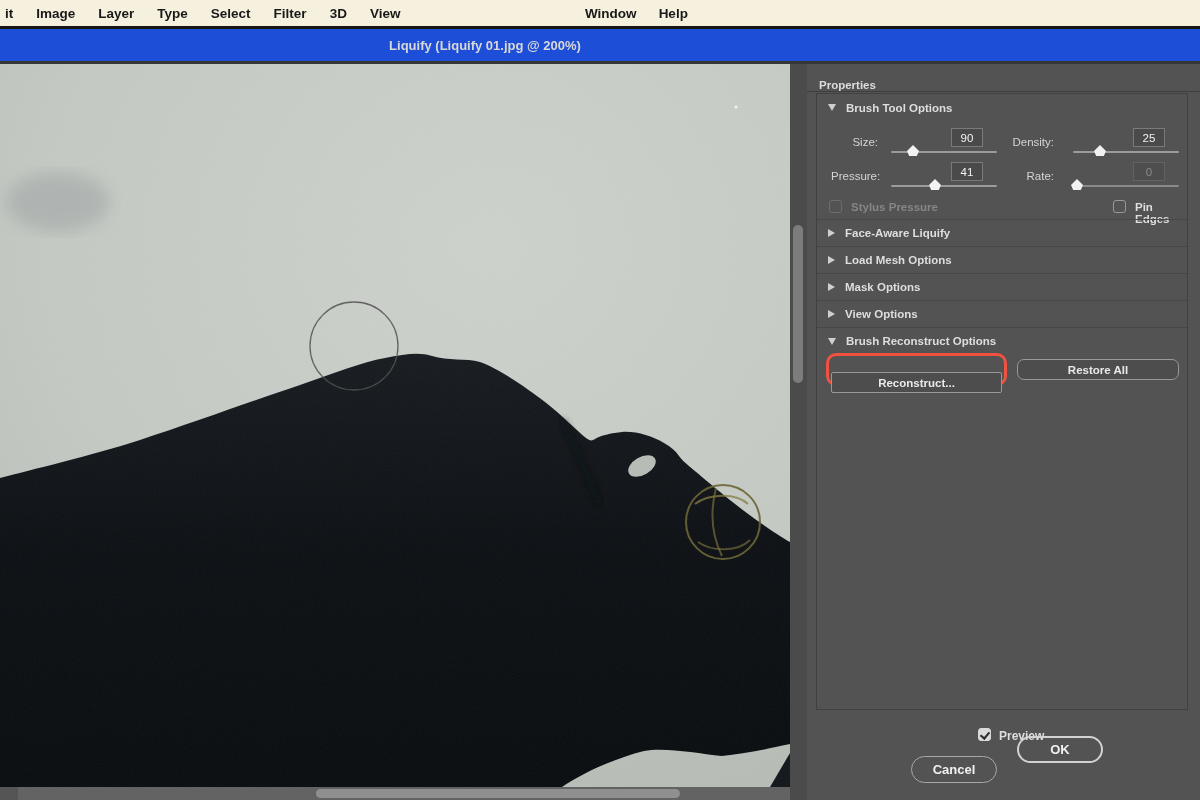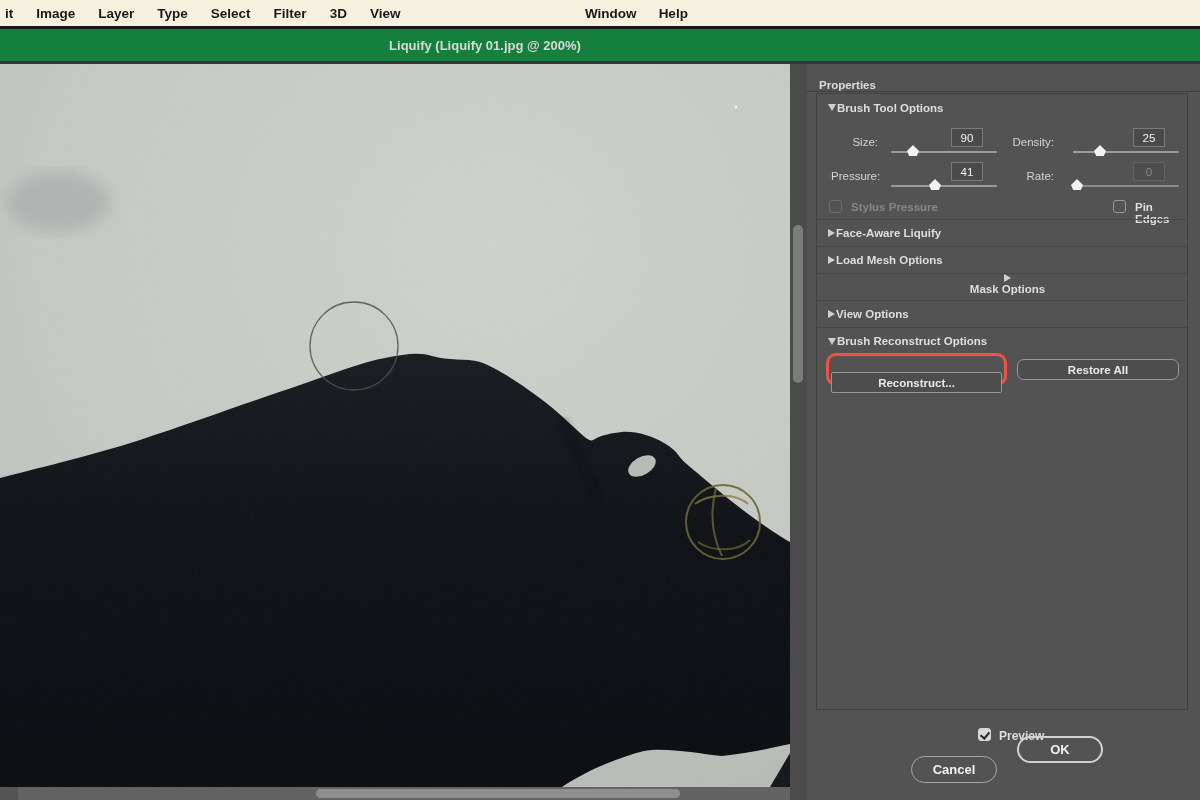--- a/index.html
+++ b/index.html
@@ -16,21 +16,21 @@
     background:#f6f1de; display:flex; align-items:center;
     font-size:13.5px; font-weight:600; color:#191919;
   }
   .menubar .grp-left { display:flex; gap:23px; padding-left:5px; }
   .menubar .grp-right { position:absolute; left:585px; display:flex; gap:22px; }
   .menubar span { cursor:default; white-space:nowrap; }
   .menu-sep { position:absolute; left:0; top:26px; width:1200px; height:3px; background:#161616; }
   
   .titlebar {
     position:absolute; left:0; top:29px; width:1200px; height:32px;
-    background:#15803d;
+    background:#1d4ed8;
   }
   .titlebar .ttl {
     position:absolute; left:0; top:0; width:970px; height:32px;
     display:flex; align-items:center; justify-content:center;
     font-size:13px; font-weight:700; color:#d9d7d7;
   }
   .content-border { position:absolute; left:0; top:61px; width:1200px; height:3px; background:#363636; }
   
   .preview { position:absolute; left:0; top:64px; width:790px; height:723px; background:#c3c8c2; }
   .preview svg { display:block; }
@@ -42,21 +42,21 @@
   .hscroll .thumb { position:absolute; left:316px; top:2px; width:364px; height:9px; background:#8f8f8f; border-radius:5px; }
   .scroll-corner { position:absolute; left:790px; top:787px; width:417px; height:13px; background:#4b4b4b; }
   
   .panel { position:absolute; left:807px; top:64px; width:393px; height:736px; background:#535353; color:#d9d9d9; font-size:11.5px; }
   .panel-header { position:absolute; left:0; top:0; width:393px; height:28px; border-bottom:1px solid #3e3e3e;
     display:flex; align-items:flex-end; padding-left:12px; font-weight:700; color:#dcdcdc; }
   .sections-box { position:absolute; left:9px; top:29px; width:372px; height:617px; border:1px solid #414141; background:#535353; }
   
   .tri-right { width:0; height:0; border-left:7px solid #cfcfcf; border-top:4.5px solid transparent; border-bottom:4.5px solid transparent; }
   .tri-down  { width:0; height:0; border-top:7px solid #cfcfcf; border-left:4.5px solid transparent; border-right:4.5px solid transparent; }
-  .sec-head { position:absolute; left:0; width:370px; height:27px; display:flex; align-items:center; gap:1px; padding-left:11px;
+  .sec-head { position:absolute; left:0; width:370px; height:27px; display:flex; align-items:center; gap:10px; padding-left:11px;
     font-weight:700; color:#dedede; border-top:1px solid #474747; }
   .sec-head.first { border-top:none; }
   
   .lbl { position:absolute; font-weight:400; color:#d4d4d4; text-align:right; }
   .numbox { position:absolute; width:32px; height:19px; background:#4a4a4a; border:1px solid #7a7a7a;
     color:#f2f2f2; font-size:11.5px; text-align:center; font-family:"Liberation Sans",sans-serif; padding:0; }
   .numbox.dim { border-color:#626262; color:#8a8a8a; background:#4e4e4e; }
   .track { position:absolute; height:2px; background:#9b9b9b; border-radius:1px; }
   .track.dim { background:#8a8a8a; }
   .sl-thumb { position:absolute; width:12px; height:11px; background:#f2f2f2;
@@ -226,21 +226,21 @@
     <div class="chk-label" style="left:318px; top:107px;">Pin Edges</div>
 
     <div class="sec-head" style="top:125px;">
       <span class="tri-right"></span>
       <span>Face-Aware Liquify</span>
     </div>
     <div class="sec-head" style="top:152px;">
       <span class="tri-right"></span>
       <span>Load Mesh Options</span>
     </div>
-    <div class="sec-head" style="top:179px;flex-direction:column;">
+    <div class="sec-head" style="top:179px;">
       <span class="tri-right"></span>
       <span>Mask Options</span>
     </div>
     <div class="sec-head" style="top:206px;">
       <span class="tri-right"></span>
       <span>View Options</span>
     </div>
 
     <div class="sec-head" style="top:233px;">
       <span class="tri-down"></span>

